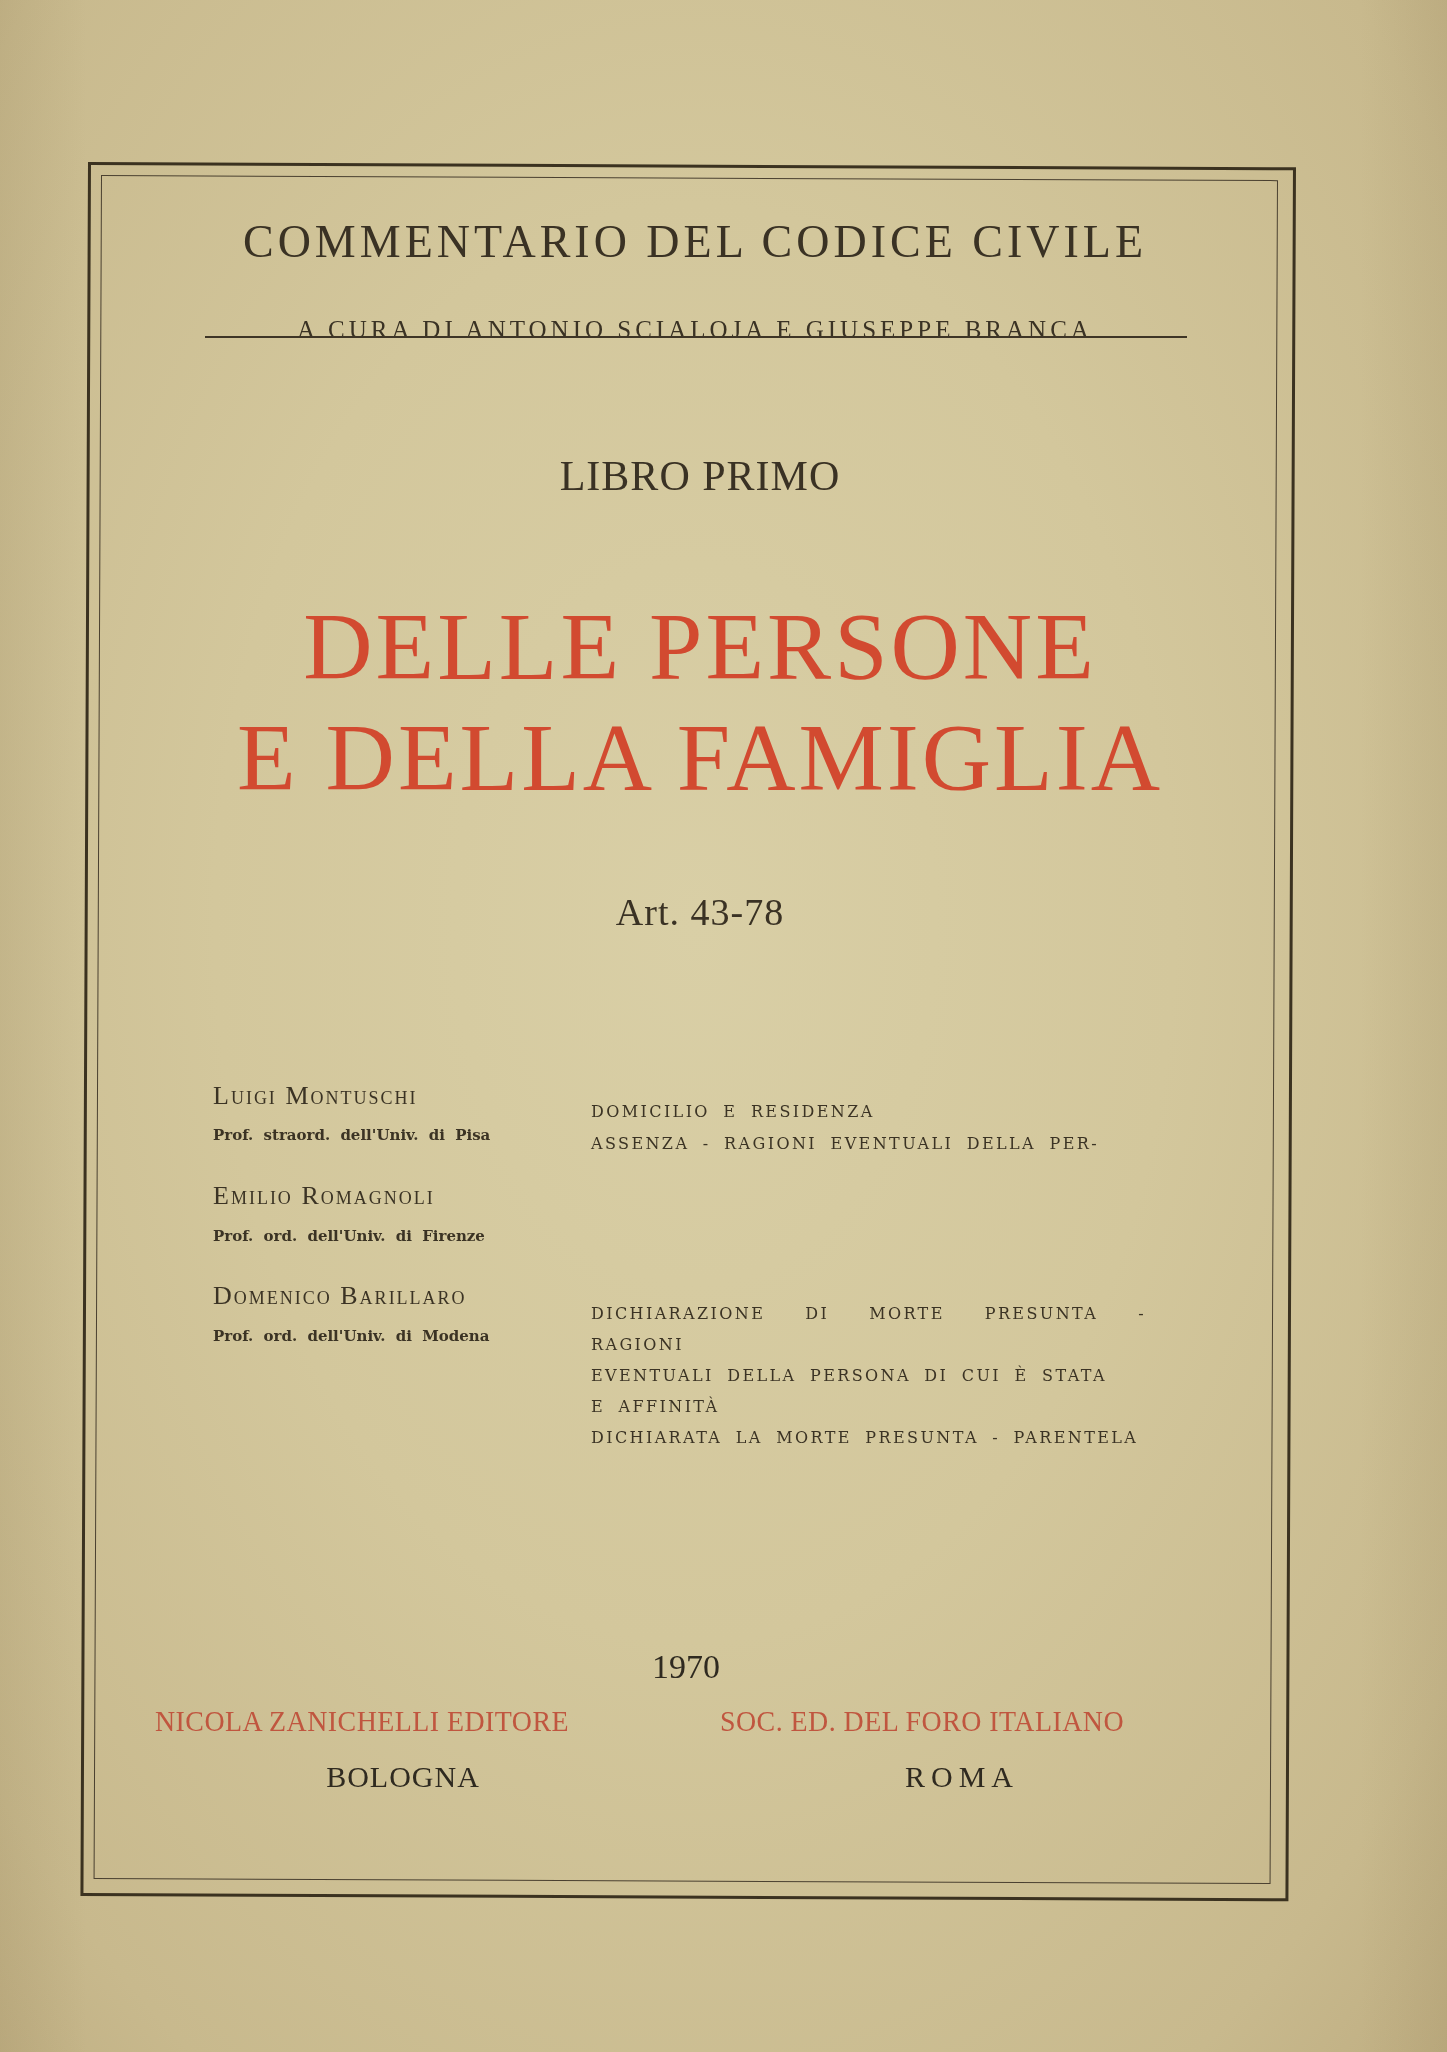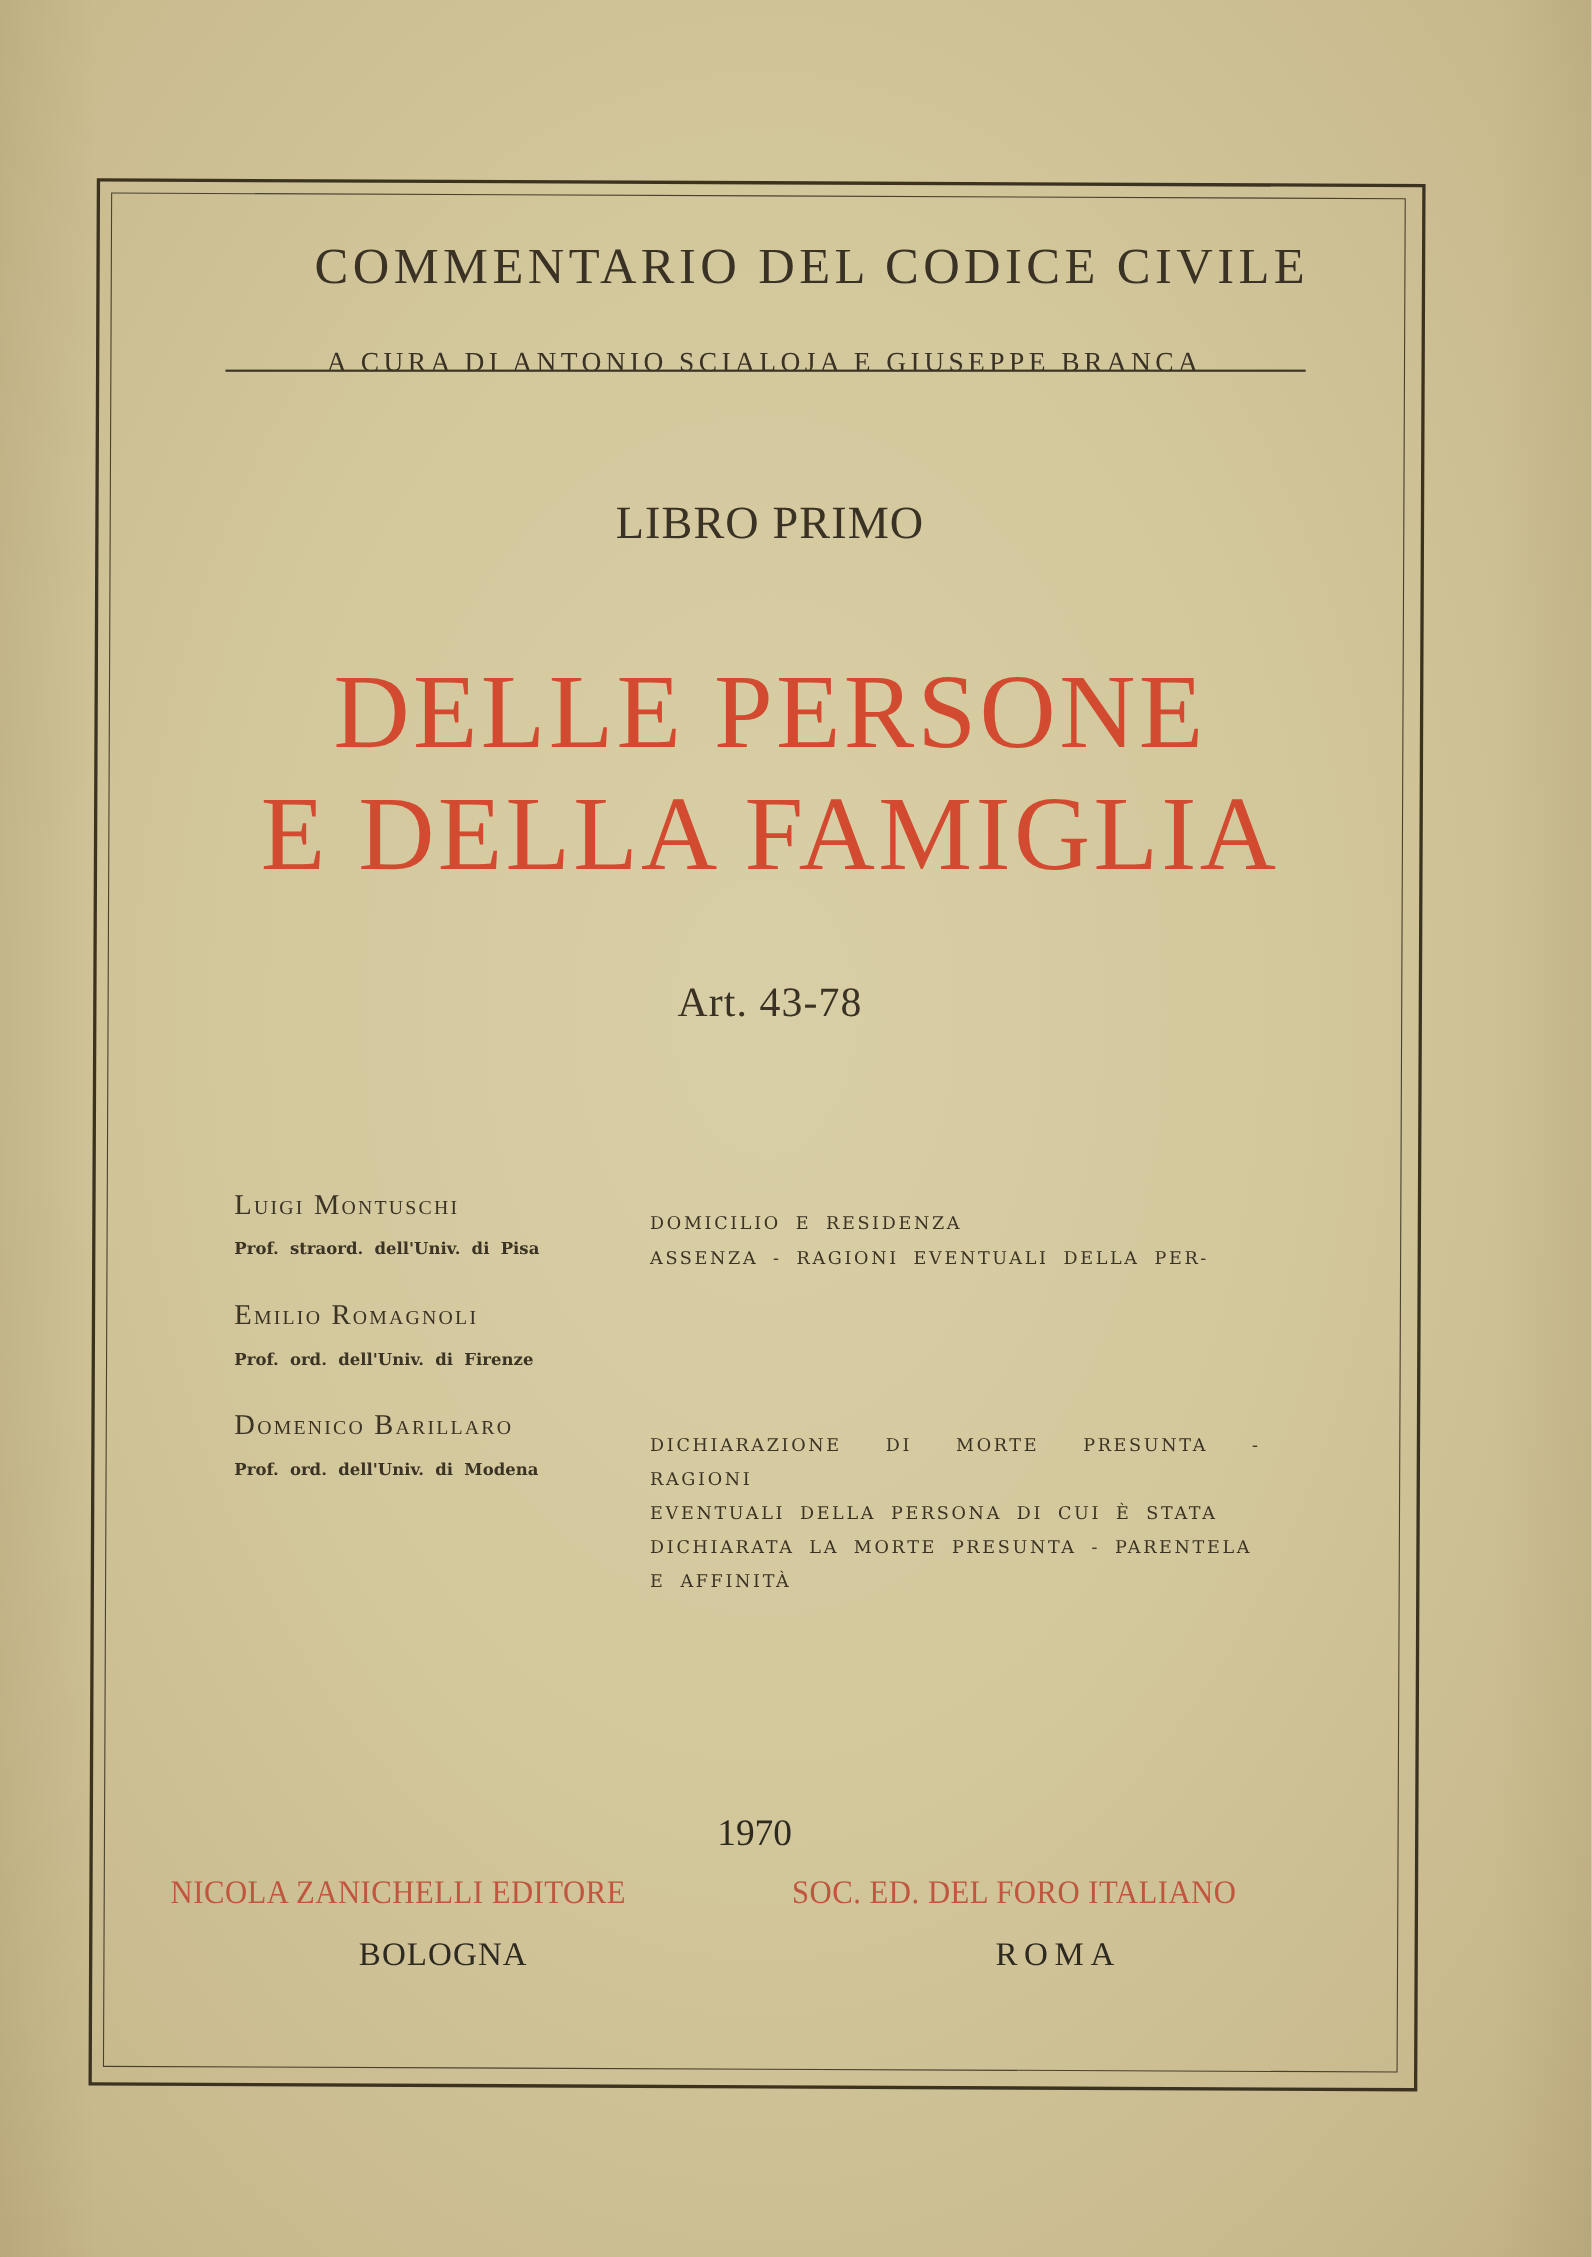--- a/index.html
+++ b/index.html
@@ -20,21 +20,21 @@
   }
   .frame-inner {
     position: absolute; left: 101px; top: 175px; width: 1175px; height: 1702px;
     border: 1.6px solid #4a4030; transform: rotate(0.25deg); transform-origin: 0 0;
   }
   .abs { position: absolute; }
   .center { text-align: center; white-space: nowrap; }
 
   .series-title {
     left: 200px; top: 217px; width: 990px; font-size: 46px; letter-spacing: 4px;
-    color: #3a3224; line-height: 50px; text-align: right;
+    color: #3a3224; line-height: 50px;
   }
   .series-sub {
     left: 250px; top: 279px; width: 890px; font-size: 25px; letter-spacing: 4px;
     color: #3a3224; line-height: 30px; margin-top: 36px;
   }
   .header-rule {
     left: 205px; top: 336px; width: 982px; height: 0; border-top: 2px solid #3e3526;
   }
   .book-label {
     left: 400px; top: 452px; width: 600px; font-size: 42px; color: #3a3224; letter-spacing: 1px;
@@ -112,21 +112,21 @@
 </div>
 
 <div class="abs author-name" style="top:1281px;">
   <span>Domenico</span>
   <span>Barillaro</span>
 </div>
 <div class="abs author-aff" style="top:1327px;">Prof. ord. dell'Univ. di Modena</div>
 <div class="abs desc" style="top:1298px;">
   <div>DICHIARAZIONE DI MORTE PRESUNTA - RAGIONI</div>
   <div>EVENTUALI DELLA PERSONA DI CUI È STATA</div>
+  <div>E AFFINITÀ</div>
   <div>DICHIARATA LA MORTE PRESUNTA - PARENTELA</div>
-  <div>E AFFINITÀ</div>
 </div>
 
 <div class="abs center year">1970</div>
 <div class="abs publisher pub-left">NICOLA ZANICHELLI EDITORE</div>
 <div class="abs publisher pub-right">SOC. ED. DEL FORO ITALIANO</div>
 <div class="abs center city city-left">BOLOGNA</div>
 <div class="abs center city city-right">ROMA</div>
 
 </body></html>

